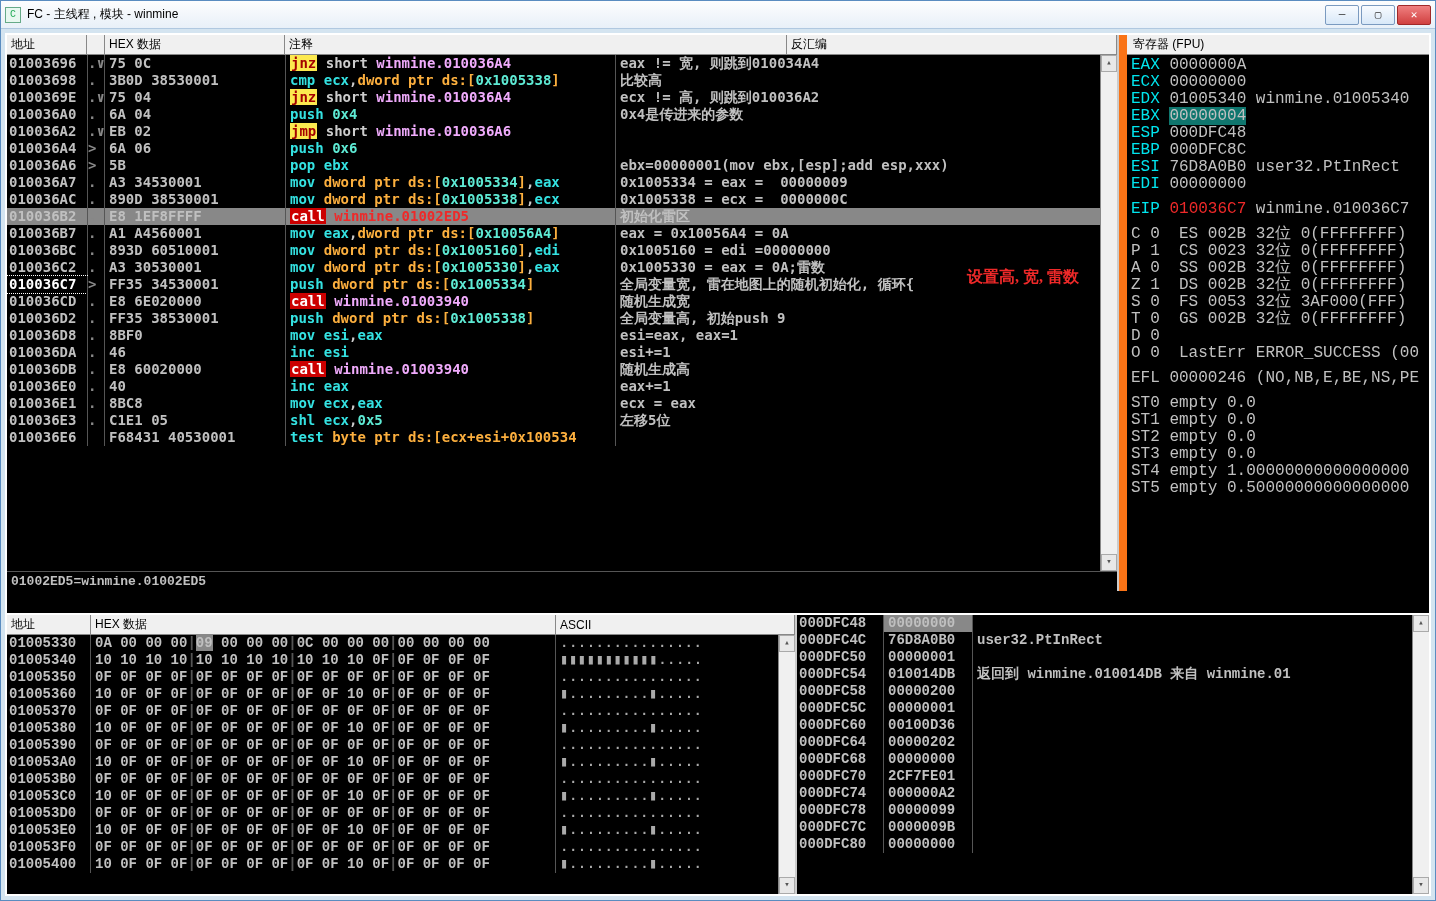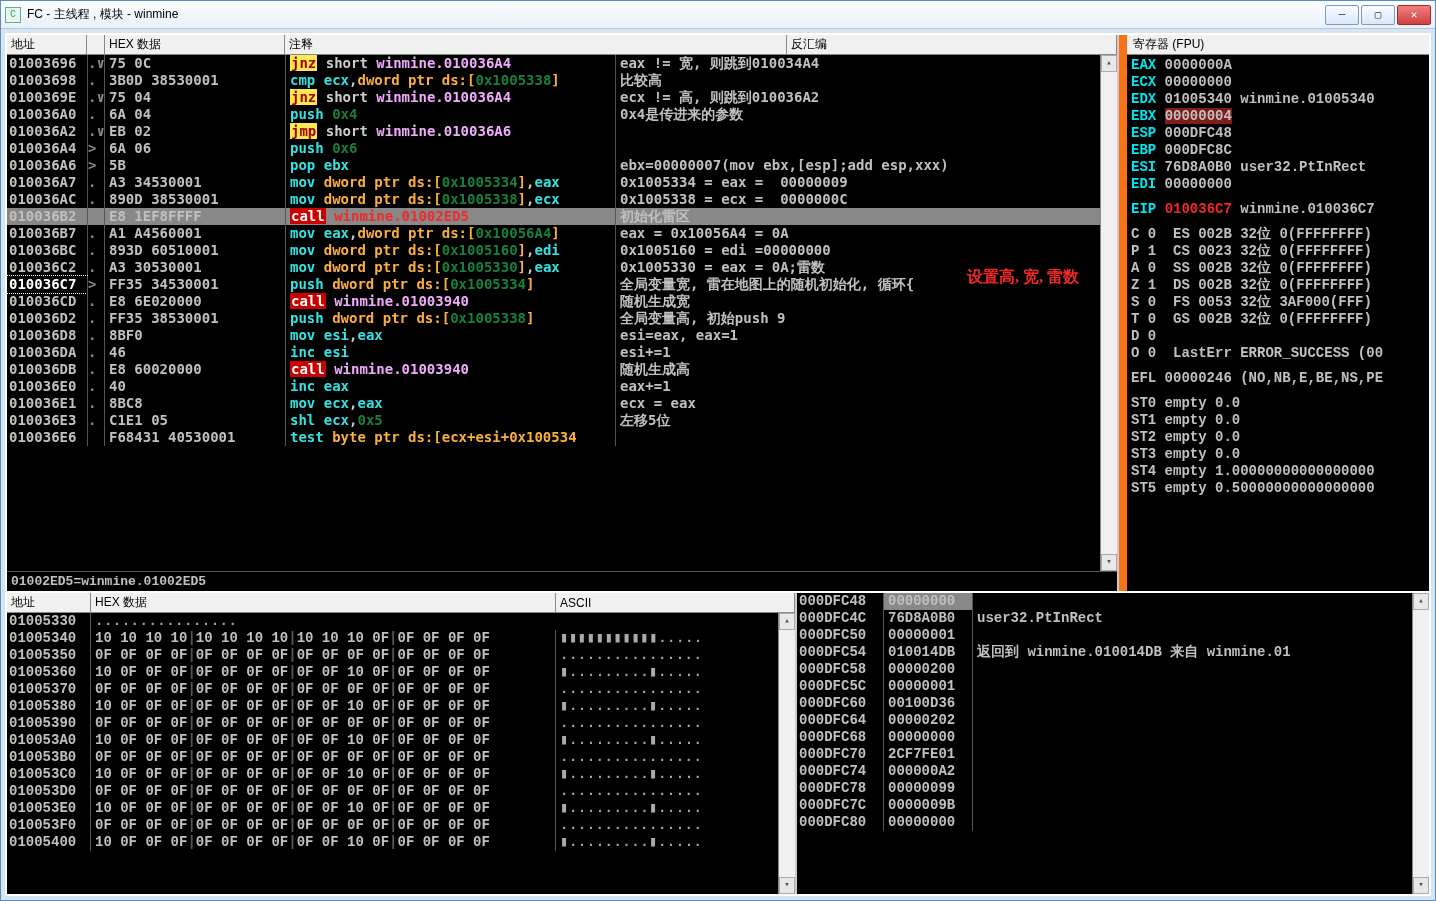--- a/index.html
+++ b/index.html
@@ -4,21 +4,21 @@
 <style>
 * { margin: 0; padding: 0; box-sizing: border-box; }
 body { font-family: 'Consolas', 'Courier New', monospace; font-size: 13px; background: #000; color: #ccc; overflow: hidden; }
 .window { width: 1436px; height: 901px; display: flex; flex-direction: column; background: #d4e4f0; border: 1px solid #5a8cc0; }
 .titlebar { height: 28px; background: linear-gradient(#fdfdfe, #e8f0f8); display: flex; align-items: center; padding: 0 4px; border-bottom: 1px solid #b0c8e0; }
 .tb-icon { width: 16px; height: 16px; border: 1px solid #6a8; background: #e8f8f0; display: inline-block; margin-right: 6px; font-size: 10px; text-align: center; line-height: 14px; color: #2a5; }
 .tb-title { flex: 1; color: #000; font-size: 12px; font-family: Tahoma, sans-serif; }
 .tb-btns { display: flex; gap: 2px; }
 .tb-btn { width: 34px; height: 20px; border: 1px solid #7a9ac0; background: linear-gradient(#f8fbff,#d8e8f8); display: flex; align-items: center; justify-content: center; font-size: 11px; color: #333; border-radius: 2px; }
 .tb-btn.close { background: linear-gradient(#f08080,#d04040); color: #fff; border-color: #a02828; }
-.main { flex: 1; display: flex; flex-direction: column; background: #000; border: 2px solid #fff; margin: 4px; }
+.main { flex: 1; display: flex; flex-direction: column; background: #000; border: 2px solid #fff; margin: 4px; gap: 22px; }
 .top-row { display: flex; flex: 0 0 556px; }
 .disasm-pane { flex: 1; display: flex; flex-direction: column; border-right: 2px solid #ccc; min-width: 0; }
 .regs-pane { flex: 0 0 310px; display: flex; flex-direction: column; border-left: 8px solid #f97316; }
 .bottom-row { flex: 1; display: flex; border-top: 2px solid #fff; min-height: 0; }
 .dump-pane { flex: 0 0 790px; border-right: 2px solid #ccc; display: flex; flex-direction: column; }
 .stack-pane { flex: 1; display: flex; flex-direction: column; }
 .headers { display: flex; background: #f0f0f0; color: #000; height: 20px; font-family: SimSun, sans-serif; font-size: 12px; border-bottom: 1px solid #888; }
 .hcell { padding: 1px 4px; border-right: 1px solid #888; display: flex; align-items: center; }
 .rows { flex: 1; overflow: hidden; background: #000; font-family: 'Fixedsys', 'Consolas', monospace; font-size: 14px; line-height: 17px; font-weight: bold; }
 .rrow { display: flex; white-space: pre; height: 17px; }
@@ -26,30 +26,30 @@
 .rrow.eip .addr { background: #000; color: #fff; outline: 1px dotted #fff; }
 .addr { width: 80px; color: #c0c0c0; padding-left: 2px; }
 .sep { width: 18px; color: #888; border-left: 1px solid #555; border-right: 1px solid #555; text-align: center; }
 .hex { width: 180px; color: #c0c0c0; padding-left: 4px; }
 .dis { flex: 0 0 330px; padding-left: 4px; border-left: 1px solid #555; }
 .cmt { flex: 1; padding-left: 4px; color: #c0c0c0; border-left: 1px solid #555; }
 .mnem { color: #34e2e2; }
 .mnem-jmp { background: #fce94f; color: #a40000; padding: 0 1px; }
 .mnem-call { background: #cc0000; color: #fff; padding: 0 1px; }
 .op-reg { color: #34e2e2; }
-.op-num { color: #15803d; }
+.op-num { color: #5eead4; }
 .op-mem { color: #fcaf3e; }
 .op-tgt { color: #f0abfc; }
 .info-line { background: #000; color: #c0c0c0; padding: 2px 4px; border-top: 1px solid #555; font-weight: bold; }
 .reg-hdr { background: #f0f0f0; color: #000; font-family: SimSun, sans-serif; font-size: 12px; padding: 1px 6px; border-bottom: 1px solid #888; }
-.reg-body { flex: 1; background: #000; padding: 2px 4px; font-weight: bold; font-size: 14px; line-height: 17px; overflow: hidden; }
+.reg-body { flex: 1; background: #000; padding: 2px 4px; font-weight: normal; font-size: 16px; line-height: 17px; overflow: hidden; }
 .reg-line { white-space: pre; color: #c0c0c0; }
 .reg-name { color: #00e5ee; }
 .reg-hi { color: #ef2929; }
-.reg-sel { background: #7f1d1d; }
+.reg-sel { background: #0f766e; }
 .stack-body { flex: 1; background: #000; padding: 0; font-weight: bold; font-size: 14px; line-height: 17px; overflow: hidden; }
 .srow { display: flex; white-space: pre; }
 .saddr { width: 86px; color: #c0c0c0; background: #000; padding-left: 2px;}
 .saddr.top { background: #000; outline: 1px solid #555;}
 .sval { width: 90px; color: #c0c0c0; padding-left: 4px; border-left: 1px solid #555; border-right: 1px solid #555;}
 .sval.top { background: #888; }
 .scmt { flex: 1; color: #c0c0c0; padding-left: 4px; }
 .dump-body { flex: 1; background: #000; font-weight: bold; font-size: 14px; line-height: 17px; overflow: hidden; }
 .drow { display: flex; white-space: pre; }
 .daddr { width: 84px; color: #c0c0c0; padding-left: 2px; border-right: 1px solid #555; }
@@ -91,21 +91,21 @@
         </div>
         <div class="disasm-content-wrap">
           <div class="rows" id="disasm-rows" style="flex:1; position:relative;">
             <div class="annot" style="left:960px; top:213px;">设置高, 宽, 雷数</div>
           <div class="rrow"><span class="addr">01003696</span><span class="sep">.∨</span><span class="hex">75 0C</span><span class="dis"><span class="mnem-jmp">jnz</span><span> short </span><span class="op-tgt">winmine.010036A4</span></span><span class="cmt">eax != 宽, 则跳到010034A4</span></div>
               <div class="rrow"><span class="addr">01003698</span><span class="sep">. </span><span class="hex">3B0D 38530001</span><span class="dis"><span class="mnem">cmp</span><span> </span><span class="op-reg">ecx</span><span>,</span><span class="op-mem">dword ptr ds:[</span><span class="op-num">0x1005338</span><span class="op-mem">]</span></span><span class="cmt">比较高</span></div>
               <div class="rrow"><span class="addr">0100369E</span><span class="sep">.∨</span><span class="hex">75 04</span><span class="dis"><span class="mnem-jmp">jnz</span><span> short </span><span class="op-tgt">winmine.010036A4</span></span><span class="cmt">ecx != 高, 则跳到010036A2</span></div>
               <div class="rrow"><span class="addr">010036A0</span><span class="sep">. </span><span class="hex">6A 04</span><span class="dis"><span class="mnem">push</span><span> </span><span class="op-num">0x4</span></span><span class="cmt">0x4是传进来的参数</span></div>
               <div class="rrow"><span class="addr">010036A2</span><span class="sep">.∨</span><span class="hex">EB 02</span><span class="dis"><span class="mnem-jmp">jmp</span><span> short </span><span class="op-tgt">winmine.010036A6</span></span><span class="cmt"></span></div>
               <div class="rrow"><span class="addr">010036A4</span><span class="sep">&gt; </span><span class="hex">6A 06</span><span class="dis"><span class="mnem">push</span><span> </span><span class="op-num">0x6</span></span><span class="cmt"></span></div>
-              <div class="rrow"><span class="addr">010036A6</span><span class="sep">&gt; </span><span class="hex">5B</span><span class="dis"><span class="mnem">pop</span><span> </span><span class="op-reg">ebx</span></span><span class="cmt">ebx=00000007(mov ebx,[esp];add esp,xxx)</span></div>
+              <div class="rrow"><span class="addr">010036A6</span><span class="sep">&gt; </span><span class="hex">5B</span><span class="dis"><span class="mnem">pop</span><span> </span><span class="op-reg">ebx</span></span><span class="cmt">ebx=00000001(mov ebx,[esp];add esp,xxx)</span></div>
               <div class="rrow"><span class="addr">010036A7</span><span class="sep">. </span><span class="hex">A3 34530001</span><span class="dis"><span class="mnem">mov</span><span> </span><span class="op-mem">dword ptr ds:[</span><span class="op-num">0x1005334</span><span class="op-mem">]</span><span>,</span><span class="op-reg">eax</span></span><span class="cmt">0x1005334 = eax =  00000009</span></div>
               <div class="rrow"><span class="addr">010036AC</span><span class="sep">. </span><span class="hex">890D 38530001</span><span class="dis"><span class="mnem">mov</span><span> </span><span class="op-mem">dword ptr ds:[</span><span class="op-num">0x1005338</span><span class="op-mem">]</span><span>,</span><span class="op-reg">ecx</span></span><span class="cmt">0x1005338 = ecx =  0000000C</span></div>
               <div class="rrow sel"><span class="addr">010036B2</span><span class="sep">. </span><span class="hex">E8 1EF8FFFF</span><span class="dis"><span class="mnem-call">call</span><span> </span><span style="color: rgb(239, 41, 41);">winmine.01002ED5</span></span><span class="cmt">初始化雷区</span></div>
               <div class="rrow"><span class="addr">010036B7</span><span class="sep">. </span><span class="hex">A1 A4560001</span><span class="dis"><span class="mnem">mov</span><span> </span><span class="op-reg">eax</span><span>,</span><span class="op-mem">dword ptr ds:[</span><span class="op-num">0x10056A4</span><span class="op-mem">]</span></span><span class="cmt">eax = 0x10056A4 = 0A</span></div>
               <div class="rrow"><span class="addr">010036BC</span><span class="sep">. </span><span class="hex">893D 60510001</span><span class="dis"><span class="mnem">mov</span><span> </span><span class="op-mem">dword ptr ds:[</span><span class="op-num">0x1005160</span><span class="op-mem">]</span><span>,</span><span class="op-reg">edi</span></span><span class="cmt">0x1005160 = edi =00000000</span></div>
               <div class="rrow"><span class="addr">010036C2</span><span class="sep">. </span><span class="hex">A3 30530001</span><span class="dis"><span class="mnem">mov</span><span> </span><span class="op-mem">dword ptr ds:[</span><span class="op-num">0x1005330</span><span class="op-mem">]</span><span>,</span><span class="op-reg">eax</span></span><span class="cmt">0x1005330 = eax = 0A;雷数</span></div>
               <div class="rrow eip"><span class="addr">010036C7</span><span class="sep">&gt; </span><span class="hex">FF35 34530001</span><span class="dis"><span class="mnem">push</span><span> </span><span class="op-mem">dword ptr ds:[</span><span class="op-num">0x1005334</span><span class="op-mem">]</span></span><span class="cmt">全局变量宽, 雷在地图上的随机初始化, 循环{</span></div>
               <div class="rrow"><span class="addr">010036CD</span><span class="sep">. </span><span class="hex">E8 6E020000</span><span class="dis"><span class="mnem-call">call</span><span> </span><span class="op-tgt">winmine.01003940</span></span><span class="cmt">随机生成宽</span></div>
               <div class="rrow"><span class="addr">010036D2</span><span class="sep">. </span><span class="hex">FF35 38530001</span><span class="dis"><span class="mnem">push</span><span> </span><span class="op-mem">dword ptr ds:[</span><span class="op-num">0x1005338</span><span class="op-mem">]</span></span><span class="cmt">全局变量高, 初始push 9</span></div>
               <div class="rrow"><span class="addr">010036D8</span><span class="sep">. </span><span class="hex">8BF0</span><span class="dis"><span class="mnem">mov</span><span> </span><span class="op-reg">esi</span><span>,</span><span class="op-reg">eax</span></span><span class="cmt">esi=eax, eax=1</span></div>
@@ -163,21 +163,21 @@
     <div class="bottom-row">
 
       <div class="dump-pane">
         <div class="headers">
           <div class="hcell" style="width:84px">地址</div>
           <div class="hcell" style="width:465px">HEX 数据</div>
           <div class="hcell" style="flex:1">ASCII</div>
         </div>
         <div class="disasm-content-wrap">
           <div class="dump-body" id="dump-body" style="flex:1">
-              <div class="drow"><span class="daddr">01005330</span><span class="dascii ascii-block">................</span></div>
+              <div class="drow"><span class="daddr">01005330</span><span class="dhex">0A 00 00 00<span style="color:#555">|</span><span class="hl">09</span> 00 00 00<span style="color:#555">|</span>0C 00 00 00<span style="color:#555">|</span>00 00 00 00</span><span class="dascii ascii-block">................</span></div>
               <div class="drow"><span class="daddr">01005340</span><span class="dhex">10 10 10 10<span style="color:#555">|</span>10 10 10 10<span style="color:#555">|</span>10 10 10 0F<span style="color:#555">|</span>0F 0F 0F 0F</span><span class="dascii ascii-block">▮▮▮▮▮▮▮▮▮▮▮.....</span></div>
               <div class="drow"><span class="daddr">01005350</span><span class="dhex">0F 0F 0F 0F<span style="color:#555">|</span>0F 0F 0F 0F<span style="color:#555">|</span>0F 0F 0F 0F<span style="color:#555">|</span>0F 0F 0F 0F</span><span class="dascii ascii-block">................</span></div>
               <div class="drow"><span class="daddr">01005360</span><span class="dhex">10 0F 0F 0F<span style="color:#555">|</span>0F 0F 0F 0F<span style="color:#555">|</span>0F 0F 10 0F<span style="color:#555">|</span>0F 0F 0F 0F</span><span class="dascii ascii-block">▮.........▮.....</span></div>
               <div class="drow"><span class="daddr">01005370</span><span class="dhex">0F 0F 0F 0F<span style="color:#555">|</span>0F 0F 0F 0F<span style="color:#555">|</span>0F 0F 0F 0F<span style="color:#555">|</span>0F 0F 0F 0F</span><span class="dascii ascii-block">................</span></div>
               <div class="drow"><span class="daddr">01005380</span><span class="dhex">10 0F 0F 0F<span style="color:#555">|</span>0F 0F 0F 0F<span style="color:#555">|</span>0F 0F 10 0F<span style="color:#555">|</span>0F 0F 0F 0F</span><span class="dascii ascii-block">▮.........▮.....</span></div>
               <div class="drow"><span class="daddr">01005390</span><span class="dhex">0F 0F 0F 0F<span style="color:#555">|</span>0F 0F 0F 0F<span style="color:#555">|</span>0F 0F 0F 0F<span style="color:#555">|</span>0F 0F 0F 0F</span><span class="dascii ascii-block">................</span></div>
               <div class="drow"><span class="daddr">010053A0</span><span class="dhex">10 0F 0F 0F<span style="color:#555">|</span>0F 0F 0F 0F<span style="color:#555">|</span>0F 0F 10 0F<span style="color:#555">|</span>0F 0F 0F 0F</span><span class="dascii ascii-block">▮.........▮.....</span></div>
               <div class="drow"><span class="daddr">010053B0</span><span class="dhex">0F 0F 0F 0F<span style="color:#555">|</span>0F 0F 0F 0F<span style="color:#555">|</span>0F 0F 0F 0F<span style="color:#555">|</span>0F 0F 0F 0F</span><span class="dascii ascii-block">................</span></div>
               <div class="drow"><span class="daddr">010053C0</span><span class="dhex">10 0F 0F 0F<span style="color:#555">|</span>0F 0F 0F 0F<span style="color:#555">|</span>0F 0F 10 0F<span style="color:#555">|</span>0F 0F 0F 0F</span><span class="dascii ascii-block">▮.........▮.....</span></div>
               <div class="drow"><span class="daddr">010053D0</span><span class="dhex">0F 0F 0F 0F<span style="color:#555">|</span>0F 0F 0F 0F<span style="color:#555">|</span>0F 0F 0F 0F<span style="color:#555">|</span>0F 0F 0F 0F</span><span class="dascii ascii-block">................</span></div>

